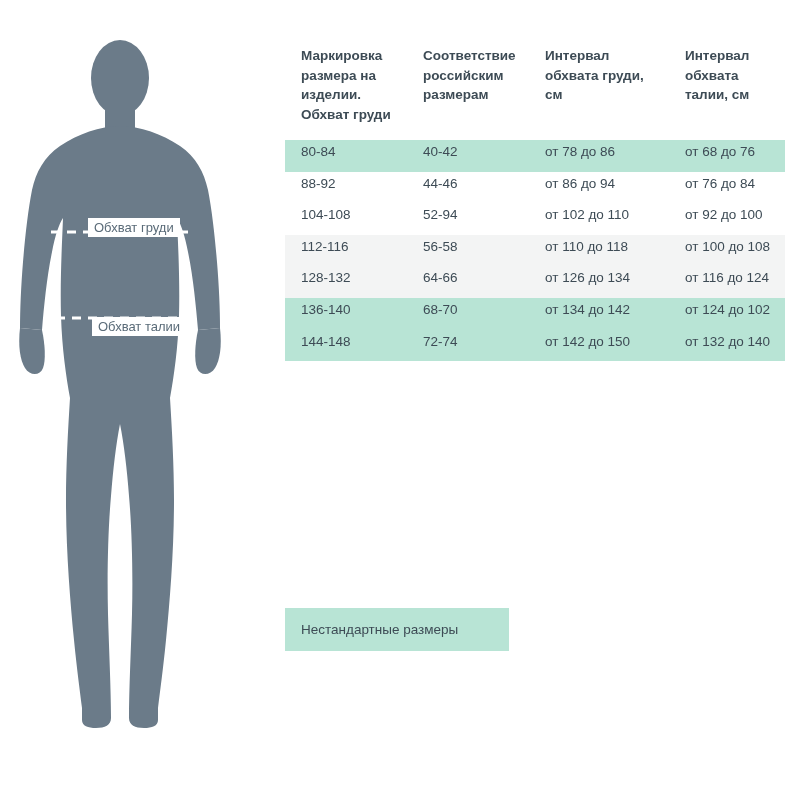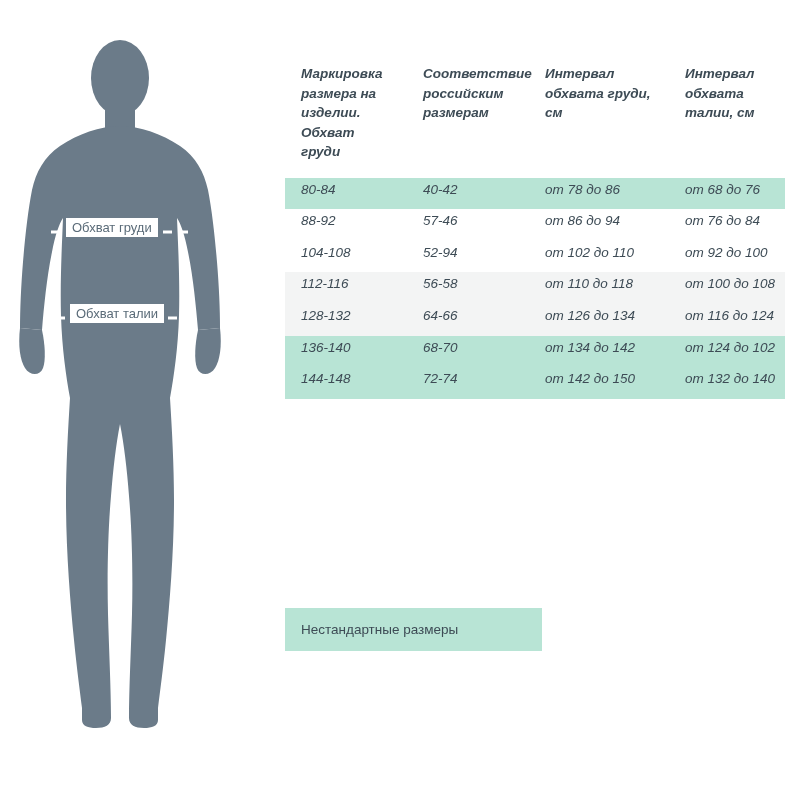--- a/index.html
+++ b/index.html
@@ -35,31 +35,31 @@
     top: 30px;
   }
   .measure-label {
     position: absolute;
     background: #ffffff;
     color: #5a6b78;
     font-size: 13px;
     line-height: 1;
     padding: 3px 6px;
     white-space: nowrap;
+    margin-left: 22px;
   }
   .measure-label.chest { left: 66px; top: 218px; }
-  .measure-label.waist { left: 70px; top: 304px; }
+  .measure-label.waist { left: 70px; top: 317px; }
 
   
   .table-wrap {
     position: absolute;
     left: 285px;
-    top: 64px;
+    top: 46px;
     width: 500px;
-    font-style: italic;
   }
   table.size-table {
     border-collapse: collapse;
     width: 500px;
     table-layout: fixed;
   }
   table.size-table th {
     text-align: left;
     vertical-align: top;
     font-size: 13.5px;
@@ -82,21 +82,21 @@
   col.c1 { width: 122px; }
   col.c2 { width: 122px; }
   col.c3 { width: 140px; }
   col.c4 { width: 116px; }
 
   
   .note {
     position: absolute;
     left: 285px;
     top: 608px;
-    width: 257px;
+    width: 224px;
     background: #b8e4d5;
     color: #3d4b55;
     font-size: 13.5px;
     padding: 14px 16px;
     box-sizing: border-box;
   }
 </style>
 </head>
 <body>
 
@@ -180,21 +180,21 @@
       </thead>
       <tbody>
         <tr class="row-mint">
           <td>80-84</td>
           <td>40-42</td>
           <td>от 78 до 86</td>
           <td>от 68 до 76</td>
         </tr>
         <tr class="row-white">
           <td>88-92</td>
-          <td>57-46</td>
+          <td>44-46</td>
           <td>от 86 до 94</td>
           <td>от 76 до 84</td>
         </tr>
         <tr class="row-white">
           <td>104-108</td>
           <td>52-94</td>
           <td>от 102 до 110</td>
           <td>от 92 до 100</td>
         </tr>
         <tr class="row-grey">

